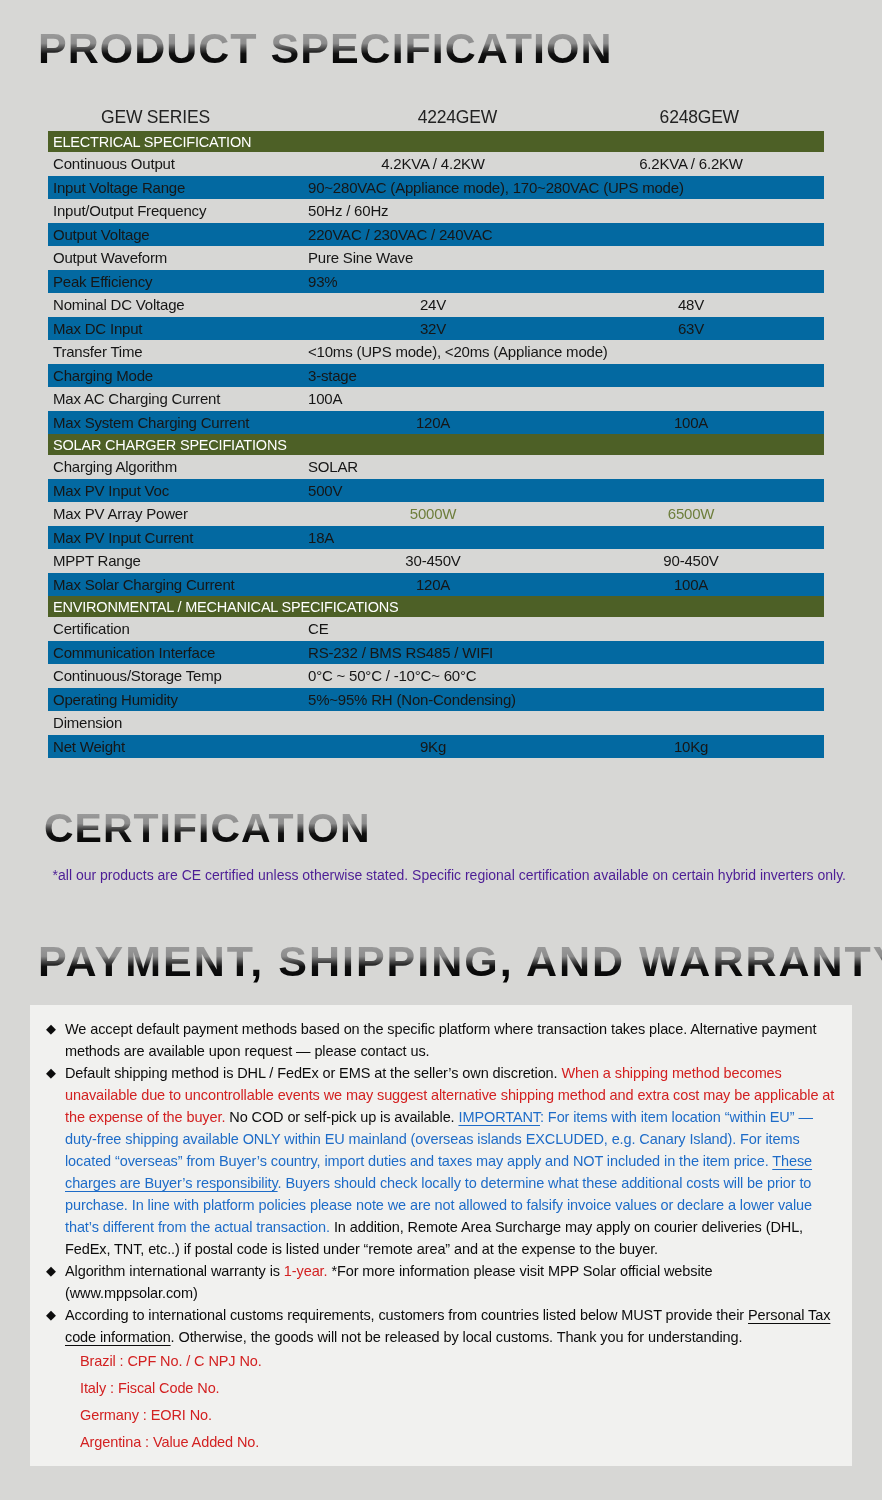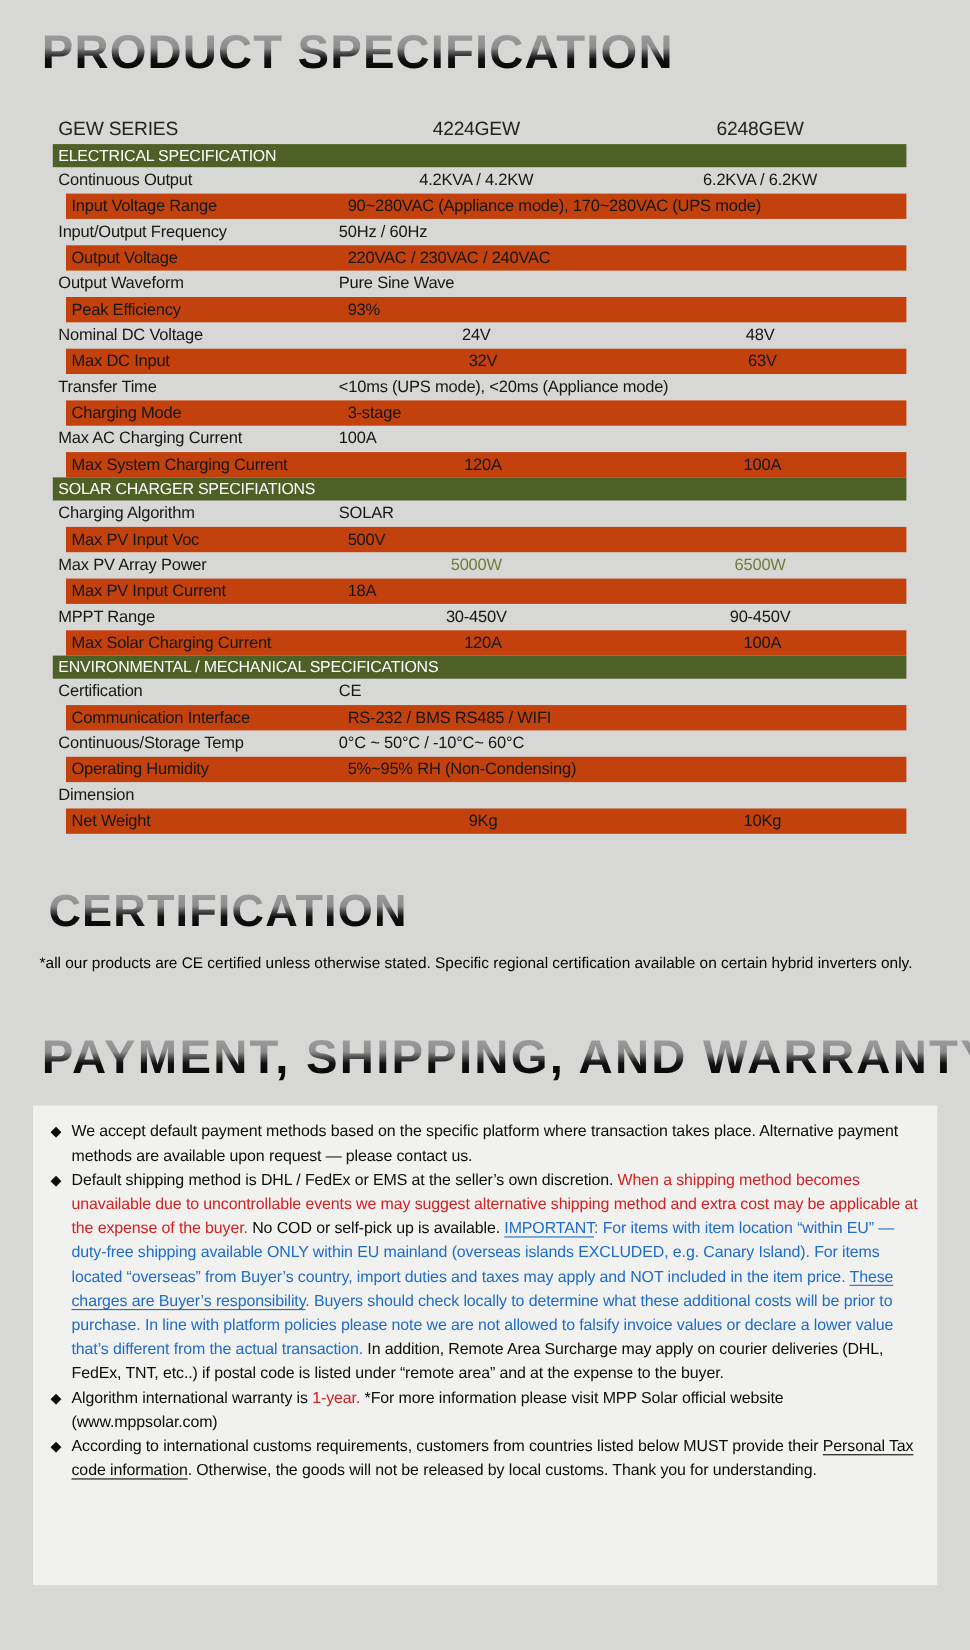--- a/index.html
+++ b/index.html
@@ -17,40 +17,40 @@
     -webkit-background-clip:text;background-clip:text;color:transparent;
     transform-origin:left top;
     white-space:nowrap;
   }
   .title-product{margin:27px 0 0 38px;font-size:43px;}
   .title-cert{margin:50px 0 0 44px;font-size:41px;}
   .title-payment{margin:54px 0 0 38px;font-size:43px;letter-spacing:2px;}
 
   
   .spec-table{margin:34px 0 0 48px;width:776px;color:#161616;}
-  .thead{display:flex;align-items:center;height:27px;font-size:17.5px;color:#222;letter-spacing:-0.2px;}
+  .thead{display:flex;align-items:center;height:27px;font-size:17.5px;color:#222;letter-spacing:-0.2px;margin-left:48px;}
   .thead .tlabel{font-size:17.5px;}
   .section-bar{
     height:21px;display:flex;align-items:center;
     background:#4d6026;color:#ffffff;
     font-size:14.5px;padding-left:5px;letter-spacing:-0.2px;
   }
   .trow{display:flex;align-items:center;height:23.5px;font-size:15px;letter-spacing:-0.2px;}
-  .trow.alt{background:#c2410c;margin-left:12px;}
+  .trow.alt{background:#0369a1;}
   .tlabel{width:260px;padding-left:5px;box-sizing:border-box;}
   .tval{text-align:center;}
   .c1{width:250px;}
   .c2{width:266px;}
   .tmerged{width:516px;text-align:left;}
   .green-val{color:#6e7e3c;}
 
   
   .cert-note{
-    margin:16px 36px 0 36px;
-    font-size:14px;line-height:21px;color:#000000;
+    margin:16px 36px 0 50px;
+    font-size:14px;line-height:21px;color:#4c1d95;text-align:right;
   }
 
   
   .panel{
     margin:22px 30px 0 30px;
     width:822px;min-height:436px;box-sizing:border-box;
     background:#f1f1ef;
     padding:13px 15px 10px 16px;
   }
   .bullet{
@@ -212,16 +212,22 @@
     </div>
 
     <div class="bullet">
       <span class="bchar">◆</span><span>Algorithm international warranty is </span><span class="red">1-year.</span><span>  *For more information please visit MPP Solar official website (www.mppsolar.com)</span>
     </div>
 
     <div class="bullet">
       <span class="bchar">◆</span><span>According to international customs requirements, customers from countries listed below MUST provide their </span><span class="u">Personal Tax code information</span><span>. Otherwise, the goods will not be released by local customs. Thank you for understanding.</span>
     </div>
 
+    <div class="tax-list">
+      <div class="tax-line red">Brazil  :  CPF No. / C NPJ No.</div>
+      <div class="tax-line red">Italy  :  Fiscal Code No.</div>
+      <div class="tax-line red">Germany  :  EORI No.</div>
+      <div class="tax-line red">Argentina  :  Value Added No.</div>
+    </div>
 
   </div>
 
 </div>
 
 </body></html>

